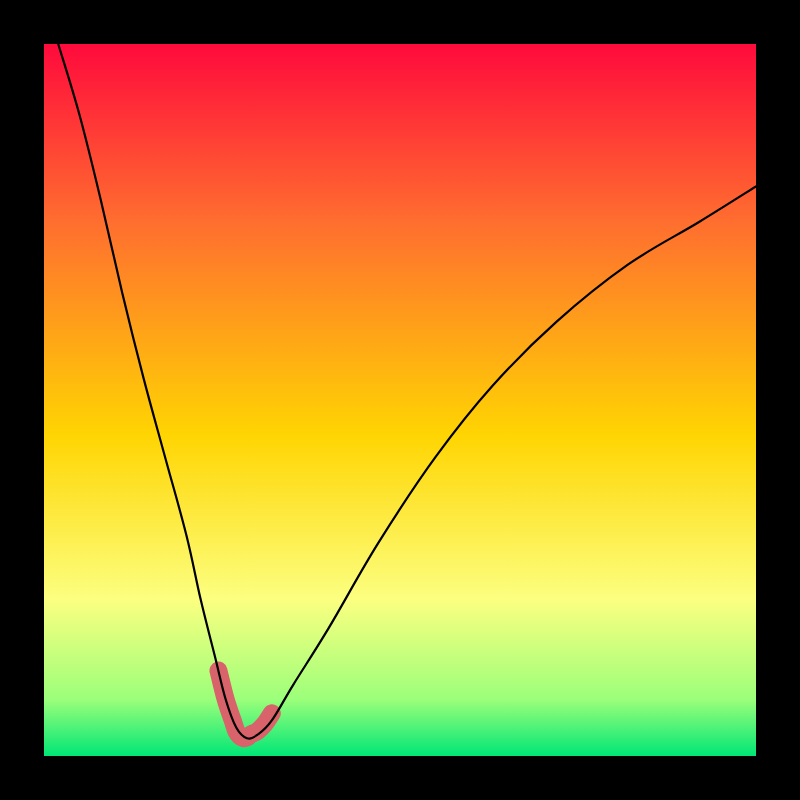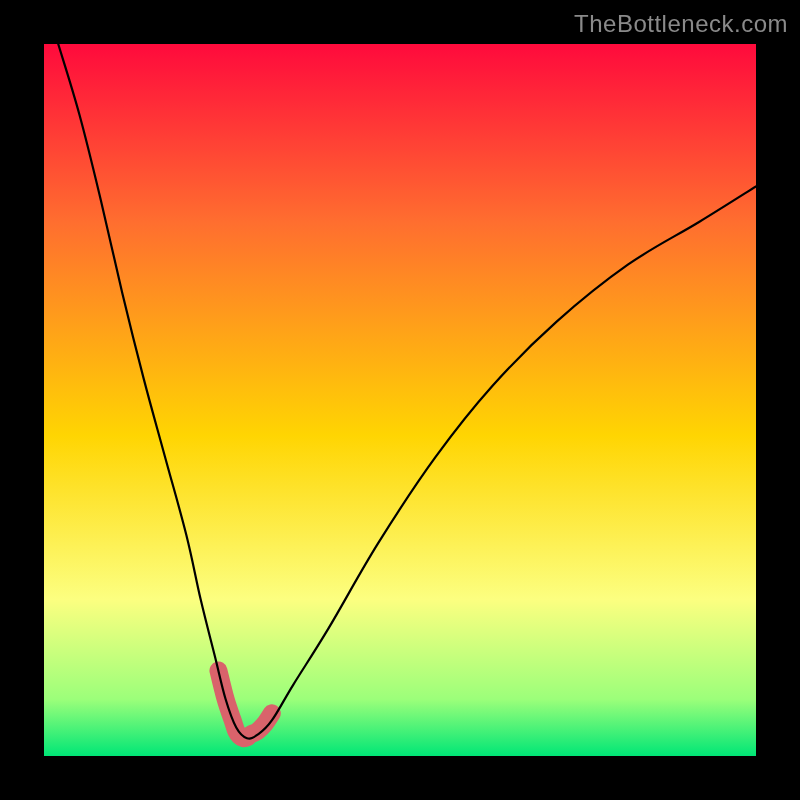--- a/index.html
+++ b/index.html
@@ -39,21 +39,20 @@
   }
   svg {
     display: block;
   }
 </style>
 </head>
 <body>
 
 <div class="frame">
 
-  <div class="watermark">TheBottleneck.com</div>
 
   <div class="plot-area">
     <svg id="chart-svg" width="712" height="712" viewBox="0 0 712 712" preserveAspectRatio="none">
       <defs>
         <linearGradient id="bg-grad" x1="0" y1="0" x2="0" y2="1">
           <stop id="g0" offset="0%" stop-color="#FF0A3C"></stop>
           <stop id="g1" offset="25%" stop-color="#FF6E2F"></stop>
           <stop id="g2" offset="55%" stop-color="#FFD502"></stop>
           <stop id="g3" offset="78%" stop-color="#FCFF80"></stop>
           <stop id="g4" offset="92%" stop-color="#9CFF7A"></stop>

